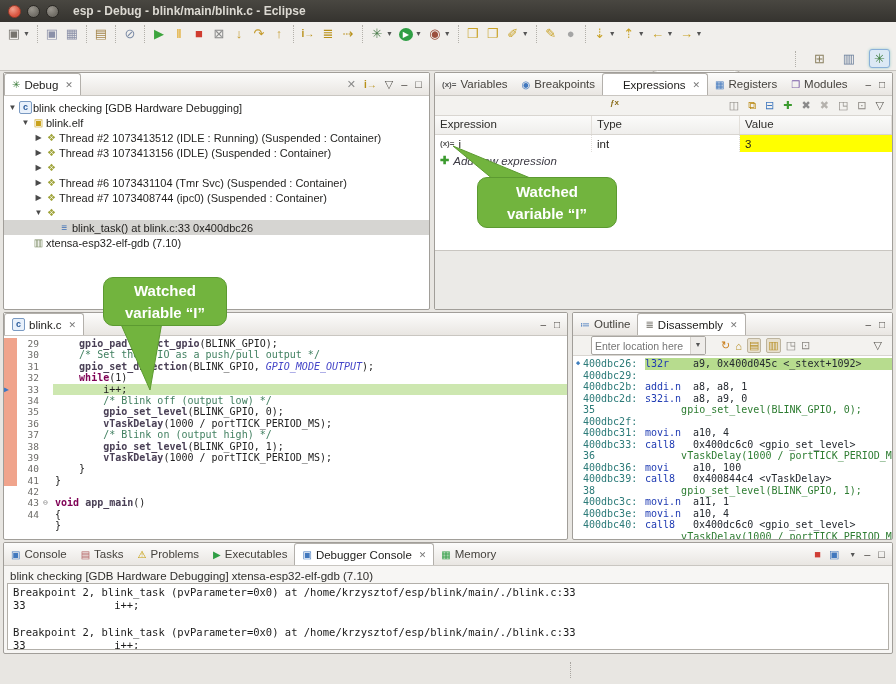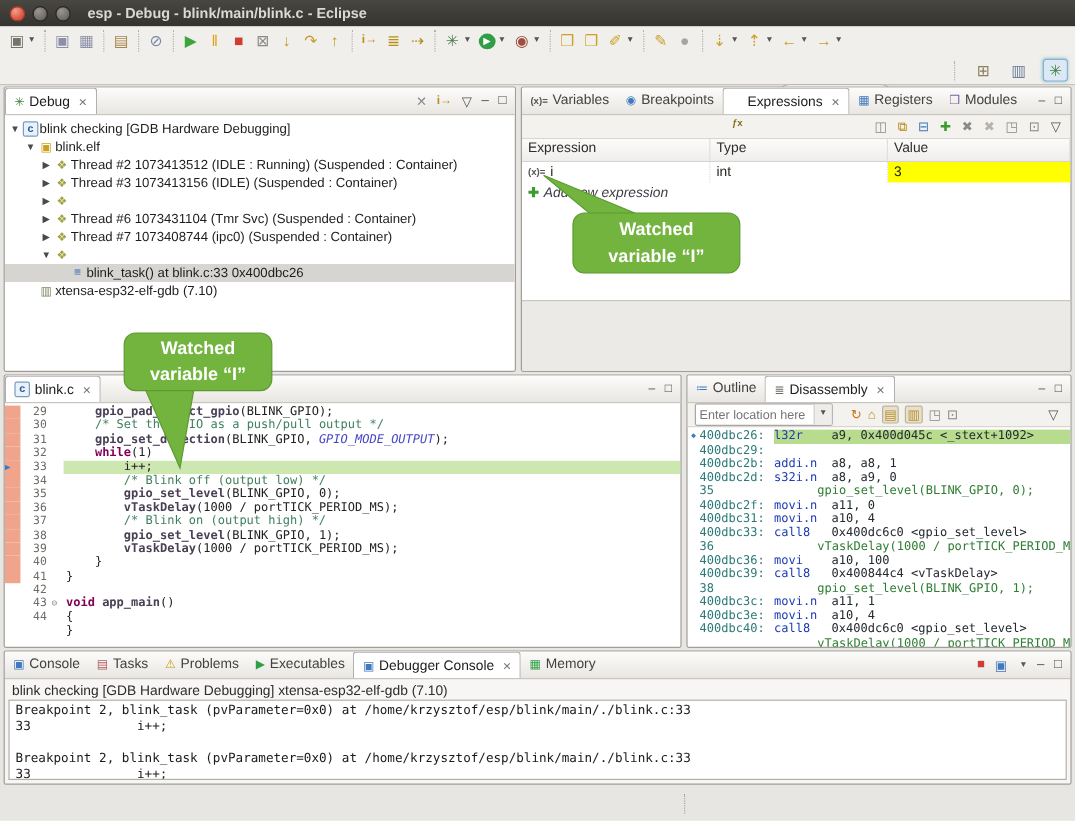--- a/index.html
+++ b/index.html
@@ -63,21 +63,21 @@
   .eannot{width:13px;flex:none;position:relative;}
   .eannot.range{background:#f0a48c;}
   .bpmark{position:absolute;left:0;top:0;font-size:8px;color:#3b76c4;}
   .enum{width:26px;flex:none;text-align:right;padding-right:4px;color:#6e6c68;font-size:9.5px;box-sizing:border-box;}
   .efold{width:10px;flex:none;color:#8a8a8a;font-size:8px;line-height:11px;}
   .ecode{flex:1;padding-left:2px;}
   .ecode.cur{background:#cde7b0;}
   .s-p{color:#222;} .s-kw{color:#7f0055;font-weight:bold;} .s-fn{color:#4a4056;font-weight:bold;}
   .s-cm{color:#3f7f5f;} .s-str{color:#2a00ff;} .s-mac{color:#4646c8;font-style:italic;}
   
-  .combo{display:inline-flex;align-items:center;height:17px;border:1px solid #a9a6a1;background:#fff;border-radius:2px;margin-left:6px;}
+  .combo{display:inline-flex;align-items:center;height:17px;border:1px solid #a9a6a1;background:#fff;border-radius:2px;margin-left:18px;}
   .combo input{border:none;outline:none;width:92px;font-size:10.5px;color:#8a8781;padding:0 3px;font-family:"Liberation Sans",sans-serif;background:transparent;}
   .combo .cdd{width:14px;text-align:center;font-size:7px;color:#555;border-left:1px solid #d5d2cd;background:#efedea;height:100%;line-height:16px;}
   .disasm-tools{display:flex;align-items:center;gap:5px;margin-left:6px;font-size:11px;color:#6b6861;flex:1;}
   .pressed{background:#e7e0cf;border:1px solid #bdb49e;border-radius:2px;padding:0 1px;}
   .dline{display:flex;height:11.5px;font-family:"DejaVu Sans Mono",monospace;font-size:10px;line-height:11.5px;white-space:pre;}
   .dmark{width:10px;flex:none;font-size:7px;color:#3f7fbf;text-align:center;}
   .daddr{width:62px;flex:none;color:#2b7a78;}
   .dbody{flex:1;}
   .dbody.cur{background:#b7dc8e;}
   .dmn{display:inline-block;width:48px;color:#1f3bb3;}
@@ -413,21 +413,21 @@
           <span style="color: rgb(138, 135, 129);">⊡</span>
           <span style="color: rgb(85, 82, 77); margin-left: auto; margin-right: 2px;">▽</span>
         </span>
   </div>
   <div id="disasm-code" style="padding-top:2px;">
         <div class="dline"><span class="dmark">◆</span><span class="daddr">400dbc26:</span><span class="dbody cur"><span class="dmn">l32r</span><span class="dop">a9, 0x400d045c &lt;_stext+1092&gt;</span></span></div>
         <div class="dline"><span class="dmark"></span><span class="daddr">400dbc29:</span></div>
         <div class="dline"><span class="dmark"></span><span class="daddr">400dbc2b:</span><span class="dbody"><span class="dmn">addi.n</span><span class="dop">a8, a8, 1</span></span></div>
         <div class="dline"><span class="dmark"></span><span class="daddr">400dbc2d:</span><span class="dbody"><span class="dmn">s32i.n</span><span class="dop">a8, a9, 0</span></span></div>
         <div class="dline"><span class="dmark"></span><span class="daddr">35</span><span class="dbody dsrc">      gpio_set_level(BLINK_GPIO, 0);</span></div>
-        <div class="dline"><span class="dmark"></span><span class="daddr">400dbc2f:</span><span class="dbody"><span class="dmn">movi.n</span><span class="dop">a11, 0</span></span></div>
+        <div class="dline"><span class="dmark"></span><span class="daddr">400dbc2f:</span></div>
         <div class="dline"><span class="dmark"></span><span class="daddr">400dbc31:</span><span class="dbody"><span class="dmn">movi.n</span><span class="dop">a10, 4</span></span></div>
         <div class="dline"><span class="dmark"></span><span class="daddr">400dbc33:</span><span class="dbody"><span class="dmn">call8</span><span class="dop">0x400dc6c0 &lt;gpio_set_level&gt;</span></span></div>
         <div class="dline"><span class="dmark"></span><span class="daddr">36</span><span class="dbody dsrc">      vTaskDelay(1000 / portTICK_PERIOD_MS);</span></div>
         <div class="dline"><span class="dmark"></span><span class="daddr">400dbc36:</span><span class="dbody"><span class="dmn">movi</span><span class="dop">a10, 100</span></span></div>
         <div class="dline"><span class="dmark"></span><span class="daddr">400dbc39:</span><span class="dbody"><span class="dmn">call8</span><span class="dop">0x400844c4 &lt;vTaskDelay&gt;</span></span></div>
         <div class="dline"><span class="dmark"></span><span class="daddr">38</span><span class="dbody dsrc">      gpio_set_level(BLINK_GPIO, 1);</span></div>
         <div class="dline"><span class="dmark"></span><span class="daddr">400dbc3c:</span><span class="dbody"><span class="dmn">movi.n</span><span class="dop">a11, 1</span></span></div>
         <div class="dline"><span class="dmark"></span><span class="daddr">400dbc3e:</span><span class="dbody"><span class="dmn">movi.n</span><span class="dop">a10, 4</span></span></div>
         <div class="dline"><span class="dmark"></span><span class="daddr">400dbc40:</span><span class="dbody"><span class="dmn">call8</span><span class="dop">0x400dc6c0 &lt;gpio_set_level&gt;</span></span></div>
         <div class="dline"><span class="dmark"></span><span class="daddr"></span><span class="dbody dsrc">      vTaskDelay(1000 / portTICK_PERIOD_MS);</span></div>

